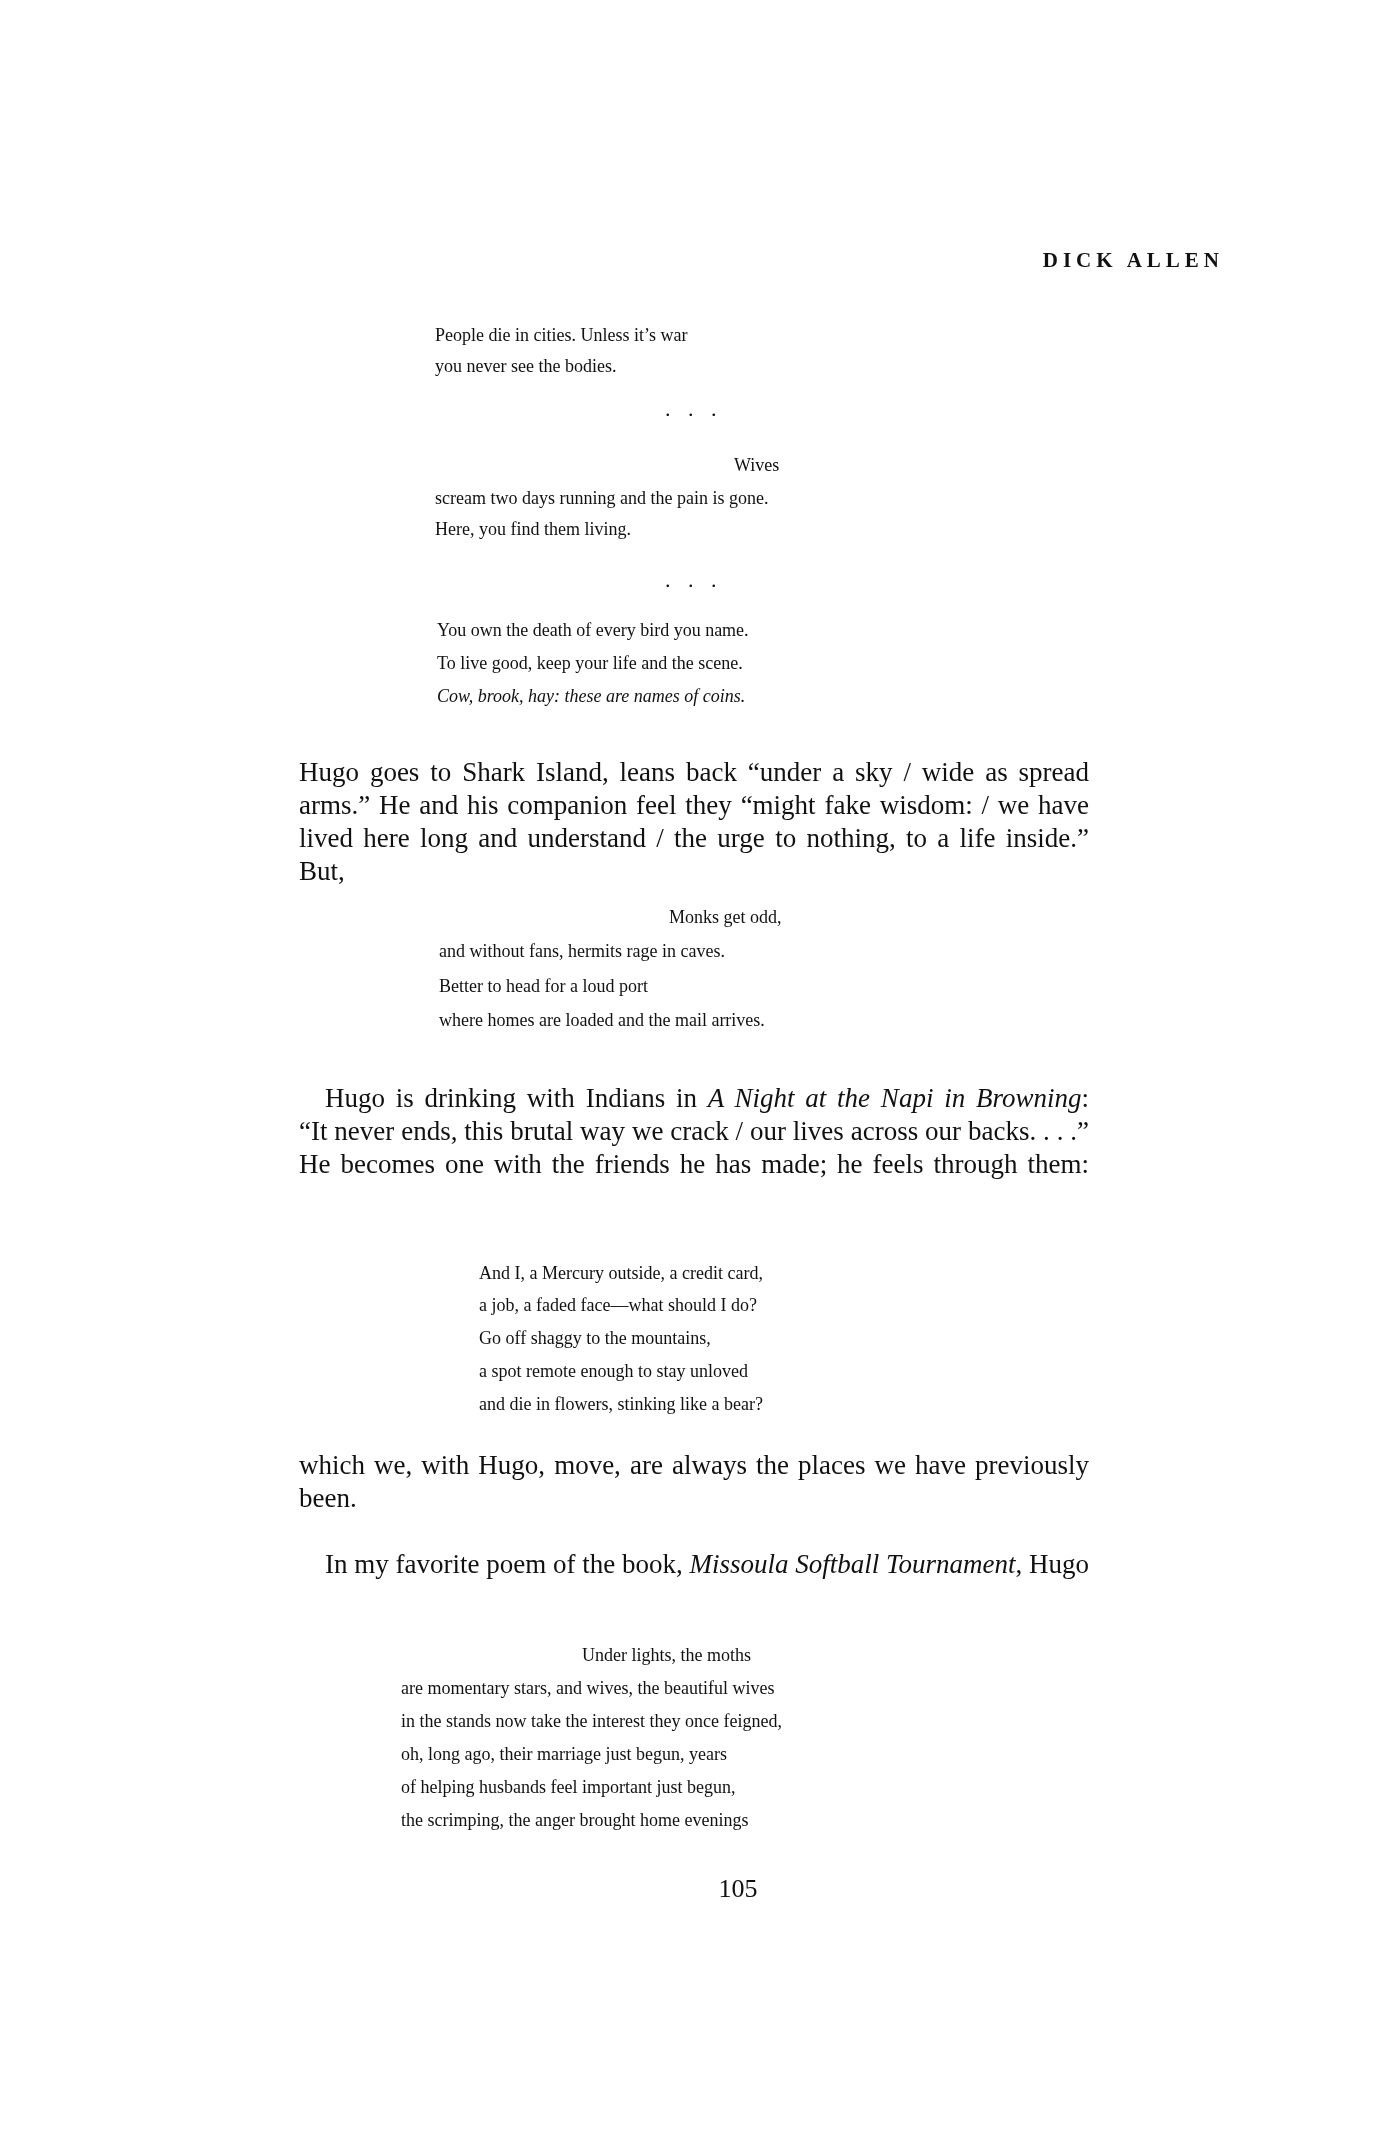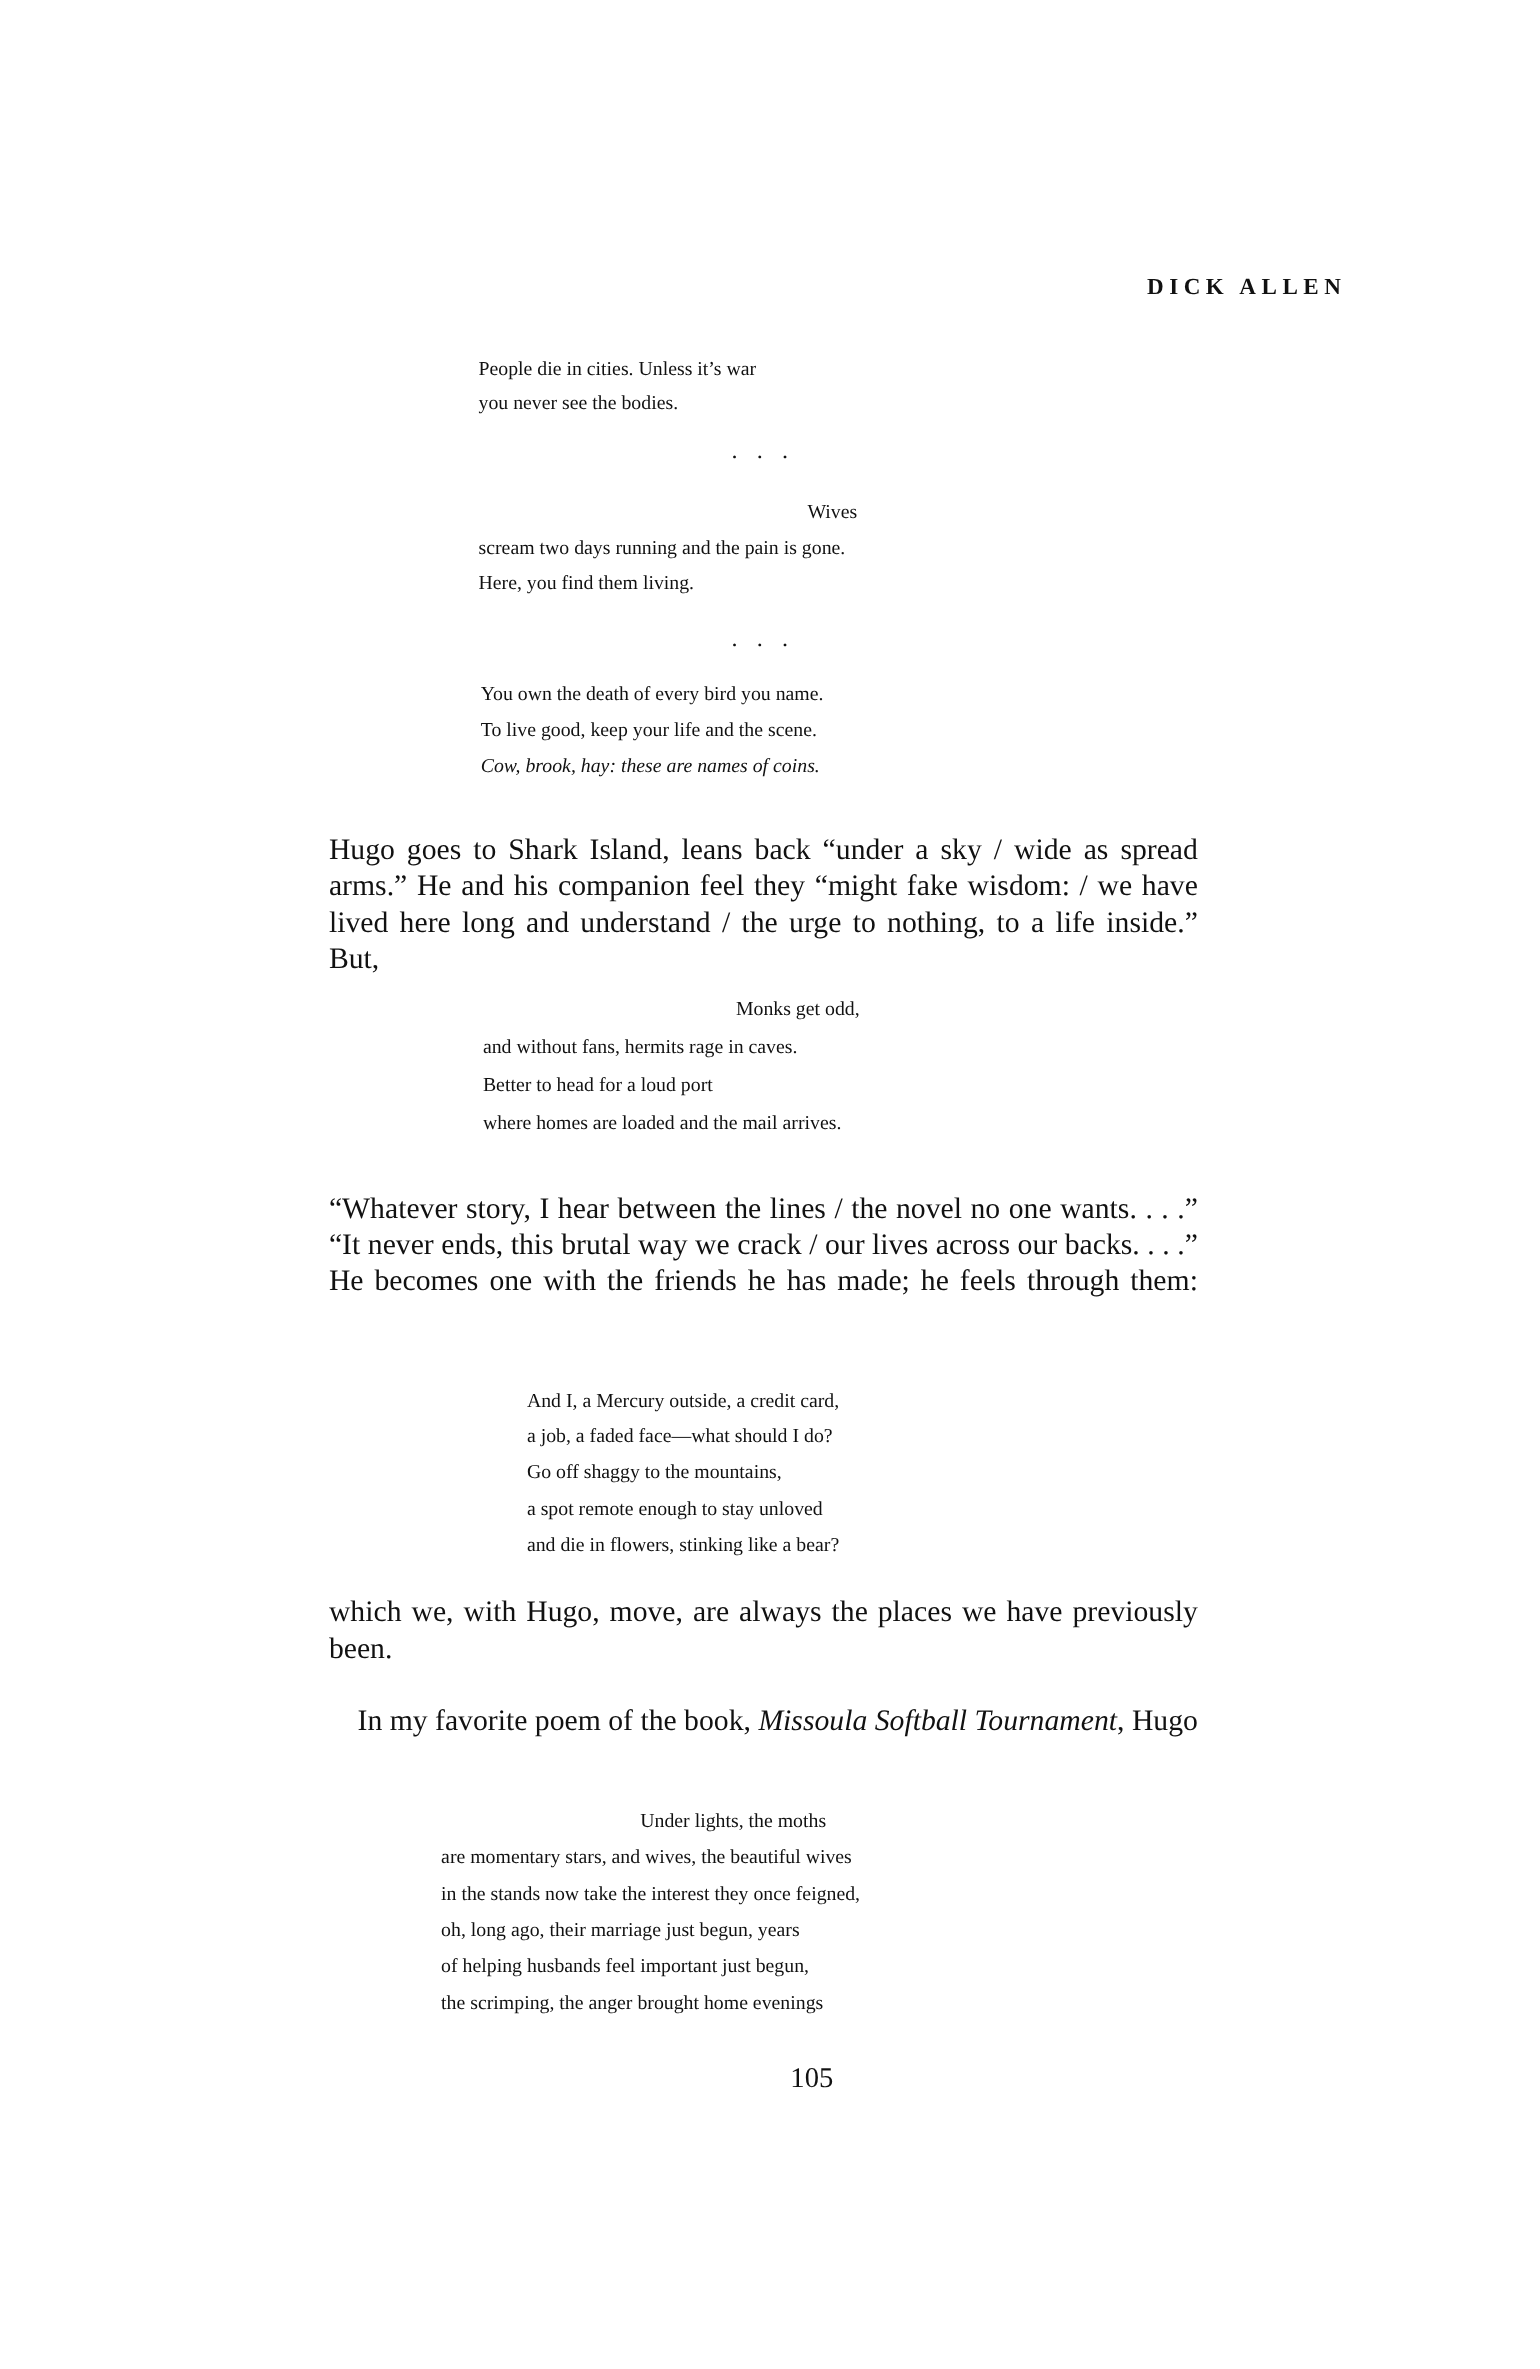--- a/index.html
+++ b/index.html
@@ -43,21 +43,21 @@
   <span class="jl">lived here long and understand / the urge to nothing, to a life inside.”</span>
   <span class="last">But,</span>
 </div>
 
 <div class="line" style="left:669px;top:901px;">Monks get odd,</div>
 <div class="line" style="left:439px;top:935px;">and without fans, hermits rage in caves.</div>
 <div class="line" style="left:439px;top:970px;">Better to head for a loud port</div>
 <div class="line" style="left:439px;top:1004px;">where homes are loaded and the mail arrives.</div>
 
 <div class="prose" style="top:1082px;">
-  <span class="jl">“Whatever story, I hear between the lines / the novel no one wants. . . .”</span>
+  <span class="jl indent"><span>Hugo is drinking with Indians in </span><i>A Night at the Napi in Browning</i><span>:</span></span>
   <span class="jl">“It never ends, this brutal way we crack / our lives across our backs. . . .”</span>
   <span class="jl">He becomes one with the friends he has made; he feels through them:</span>
 </div>
 
 <div class="line" style="left:479px;top:1257px;">And I, a Mercury outside, a credit card,</div>
 <div class="line" style="left:479px;top:1289px;text-align:right;">a job, a faded face—what should I do?</div>
 <div class="line" style="left:479px;top:1322px;">Go off shaggy to the mountains,</div>
 <div class="line" style="left:479px;top:1355px;">a spot remote enough to stay unloved</div>
 <div class="line" style="left:479px;top:1388px;">and die in flowers, stinking like a bear?</div>
 

